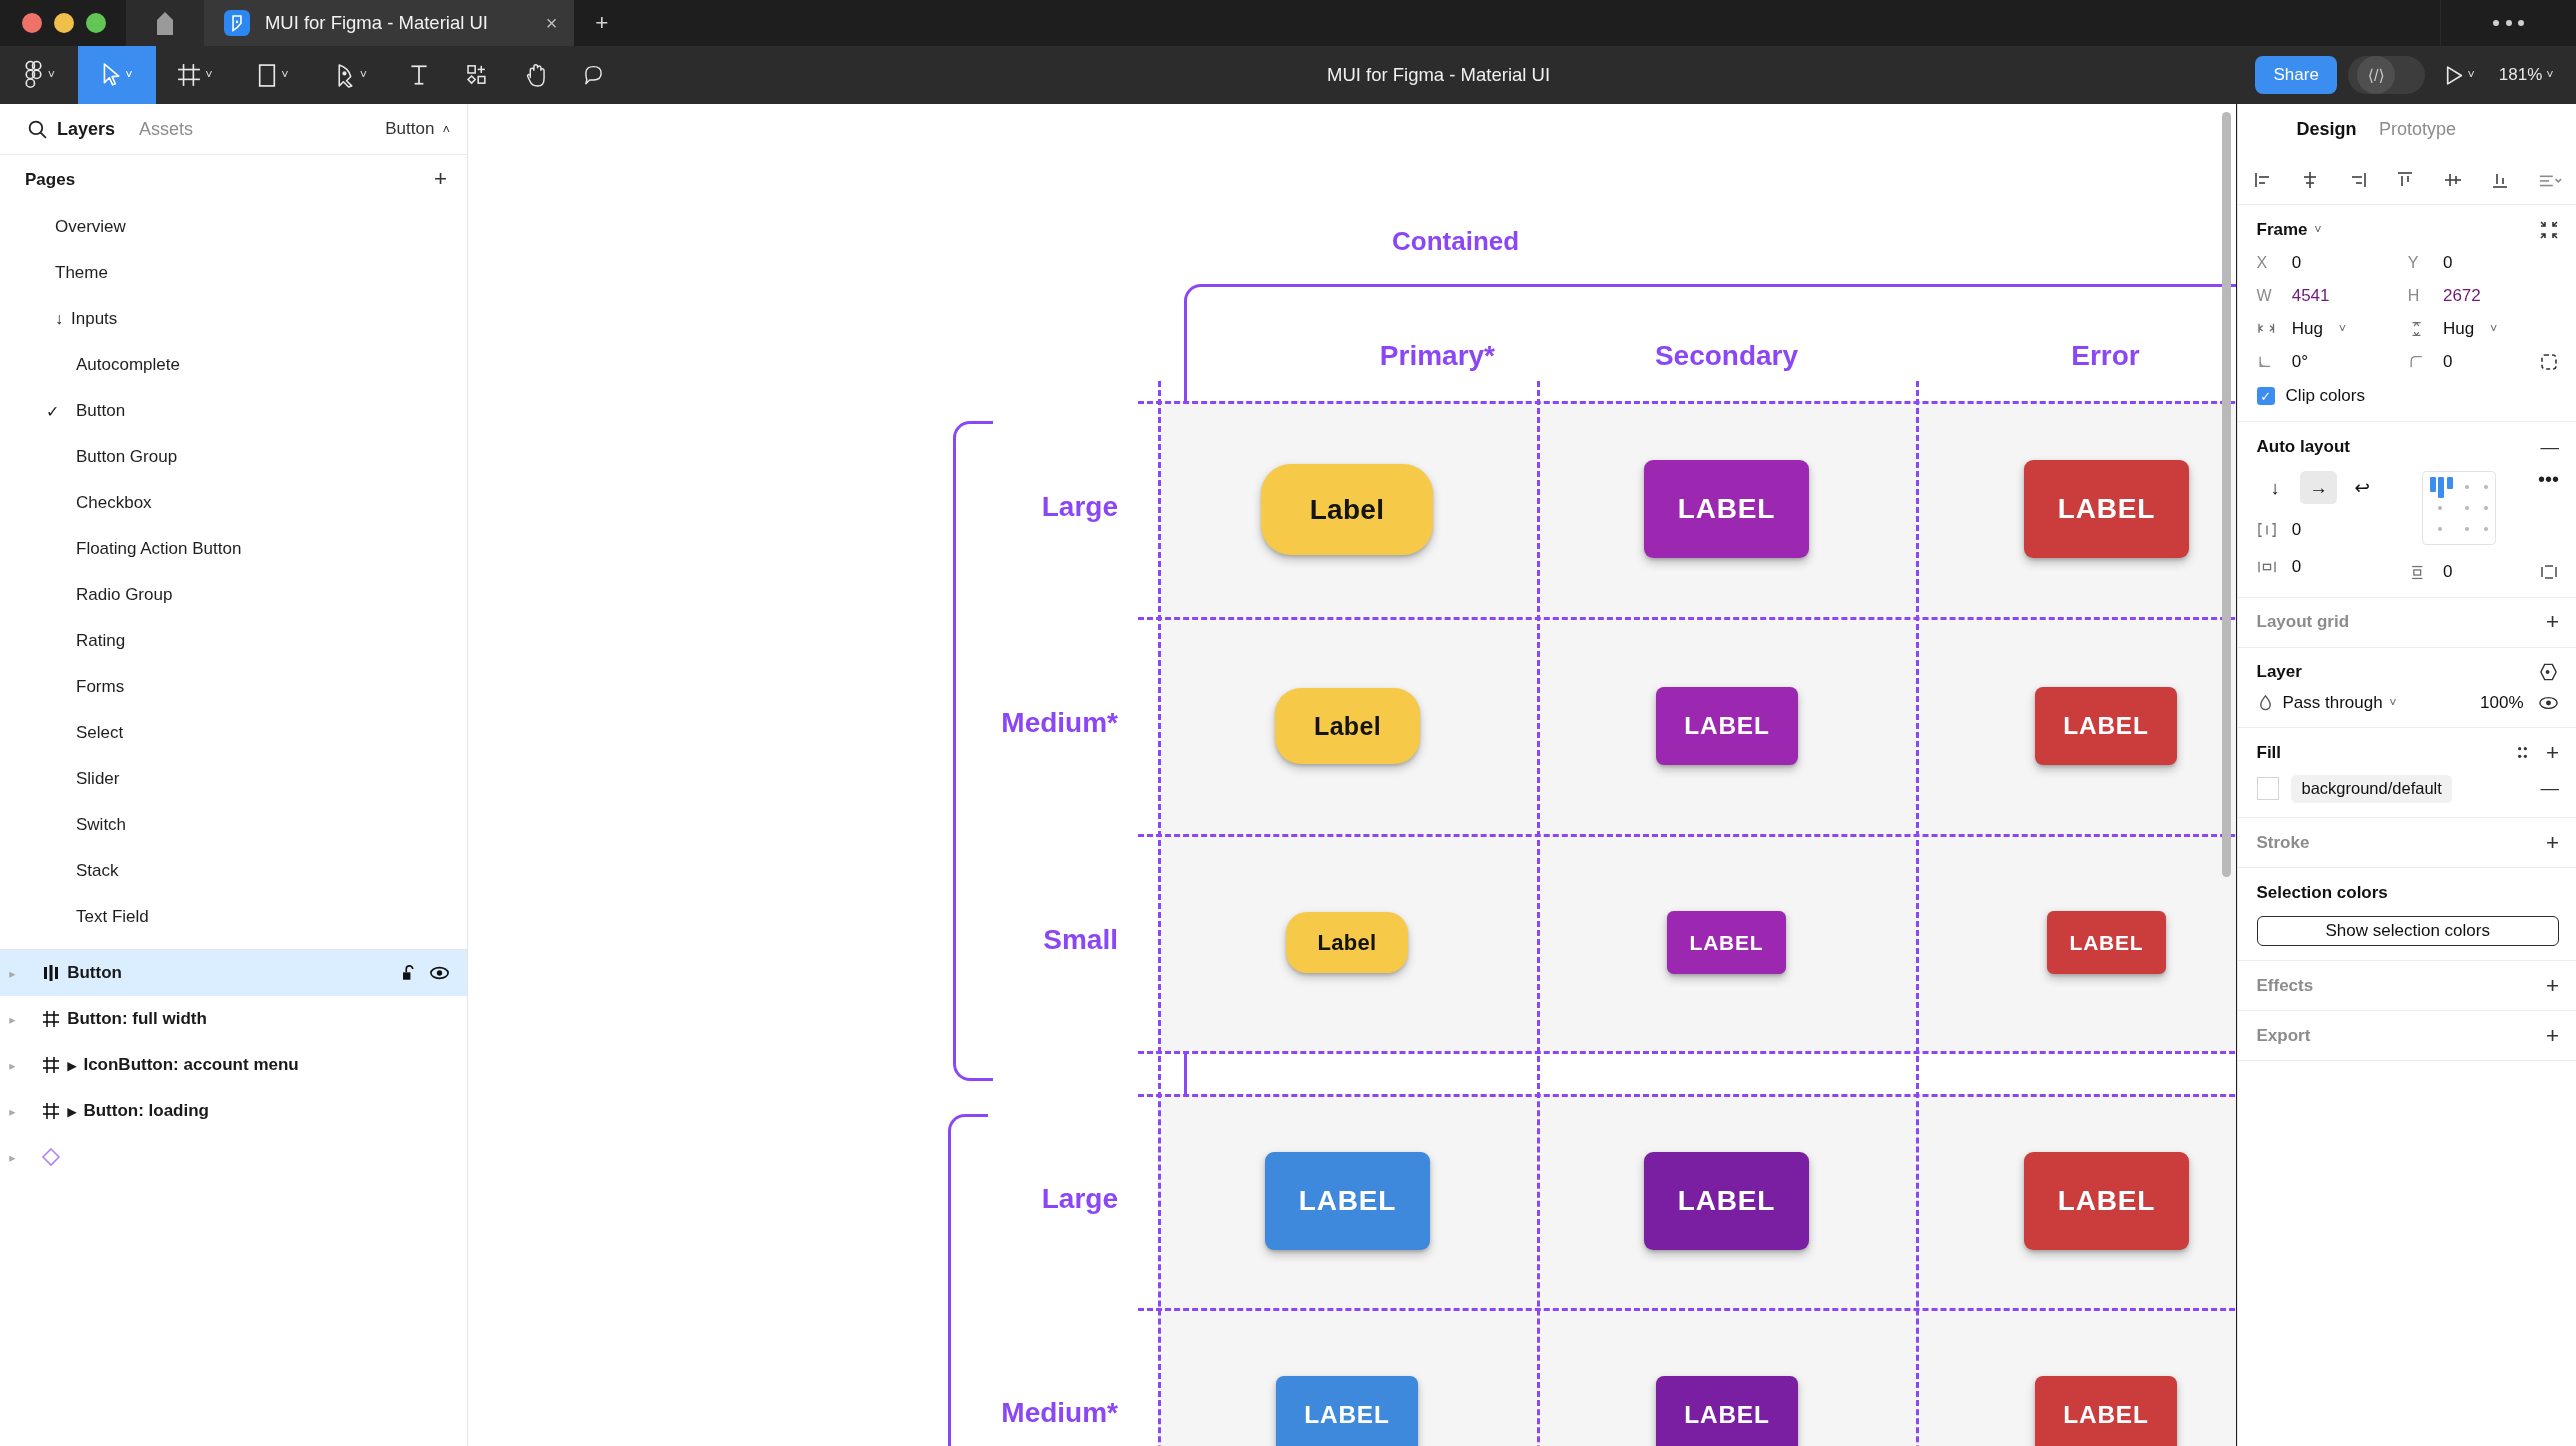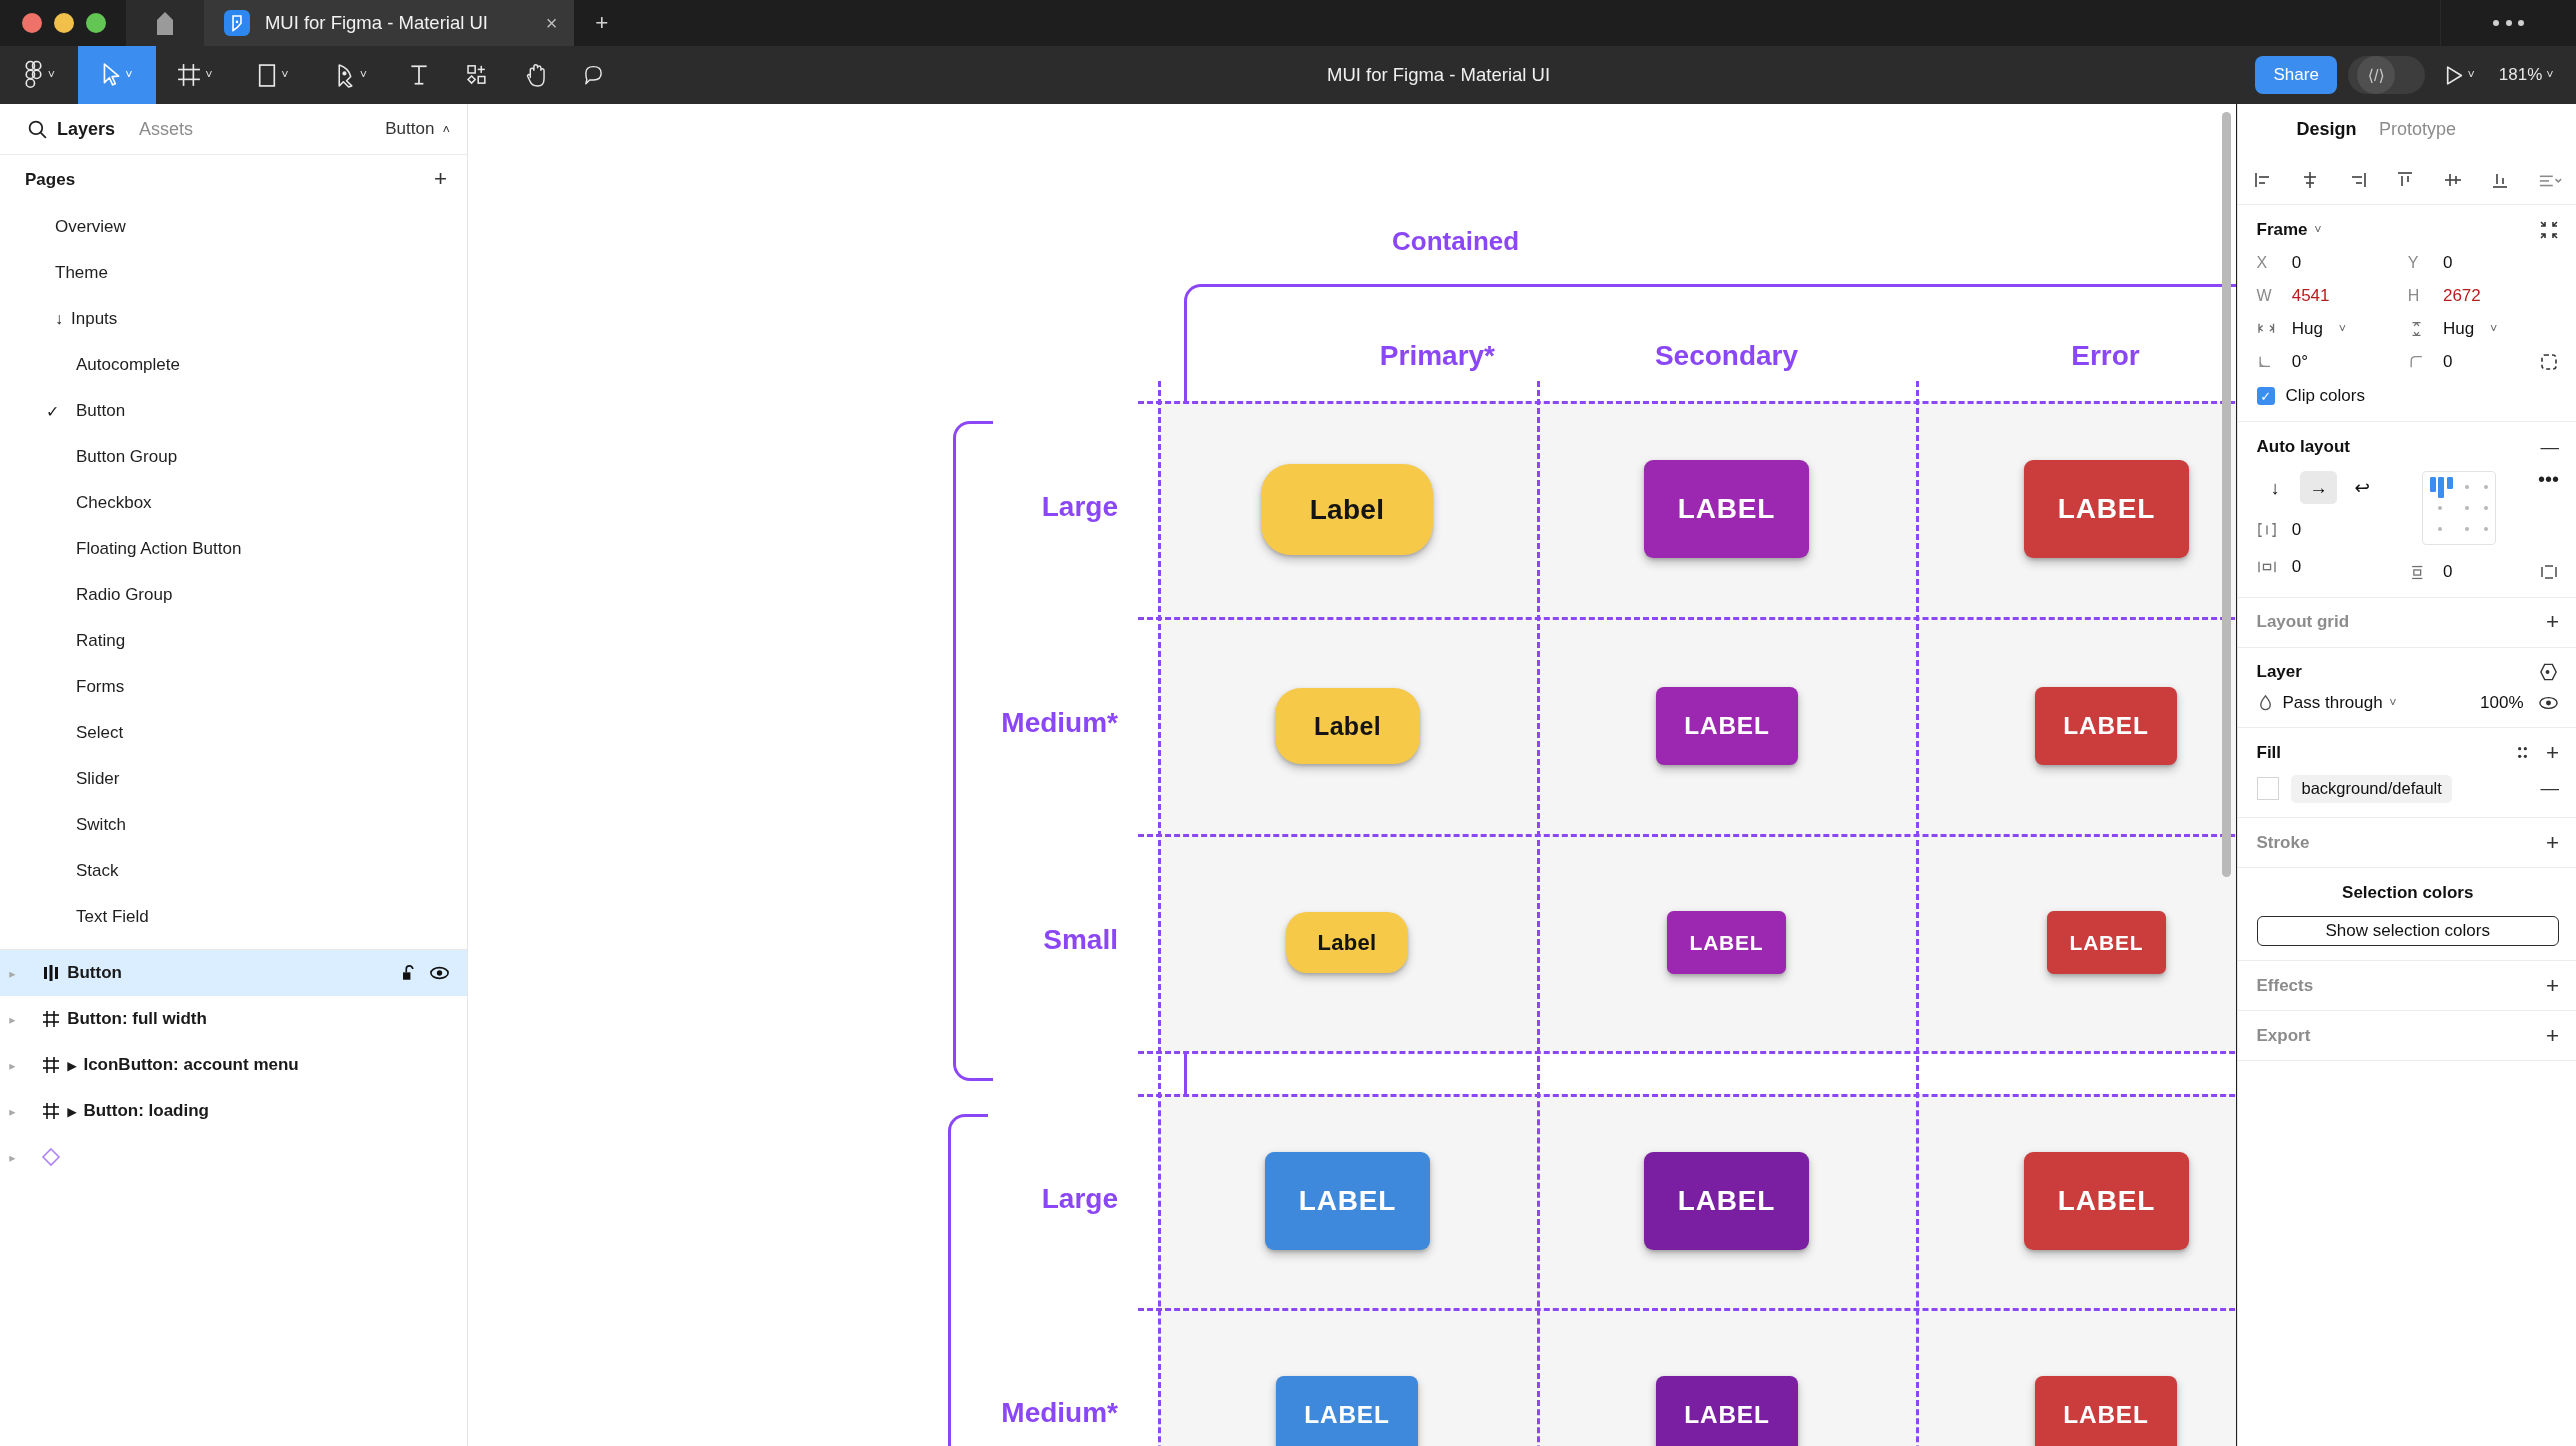--- a/index.html
+++ b/index.html
@@ -175,30 +175,30 @@
     background: #ffffff; border-left: 1.3px solid #e5e5e5;
   }
   .rp-tabs { height: 51px; display: flex; align-items: center; padding-left: 18.5px; gap: 22.4px; }
   .rp-tab { font-size: 18px; color: #8c8c8c; }
   .rp-tab.sel { color: #111; font-weight: bold; margin-left: 40px; }
   .align-row {
     height: 50px; display: flex; align-items: center; justify-content: space-between;
     padding: 0 14.5px; border-bottom: 1.3px solid #ececec;
   }
   .sec { padding: 14.5px 17px 14.5px 18.5px; border-bottom: 1.3px solid #ececec; }
-  .sec-title-row { display: flex; align-items: center; justify-content: center; }
+  .sec-title-row { display: flex; align-items: center; }
   .sec-title { font-size: 17px; font-weight: bold; color: #111; }
   .sec-title.muted { color: #8c8c8c; font-weight: bold; }
   .sec-caret { margin-left: 6.6px; color: #666; font-size: 12.5px; }
   .sec-actions { margin-left: auto; display: flex; align-items: center; gap: 14.5px; color: #333; }
   .prop-grid { display: flex; margin-top: 13px; }
   .prop-col { width: 50%; display: flex; align-items: center; gap: 9.2px; }
   .prop-ico { width: 26px; color: #8a8a8a; font-size: 16px; display:flex; align-items:center; }
   .prop-val { font-size: 17px; color: #111; }
-  .prop-val.muted { color: #b91c1c; }
+  .prop-val.muted { color: #701a75; }
   .prop-row { display: flex; align-items: center; margin-top: 14.5px; }
   .chk {
     width: 18.5px; height: 18.5px; border-radius: 3.3px; background: #3b8ef0;
     display: flex; align-items: center; justify-content: center; color: #fff; font-size: 13px;
     margin-right: 10.6px;
   }
   .al-modes { display: flex; align-items: center; gap: 6.6px; }
   .al-btn {
     width: 37px; height: 33px; border-radius: 5.3px; display: flex;
     align-items: center; justify-content: center; color: #111; font-size: 18.5px;

